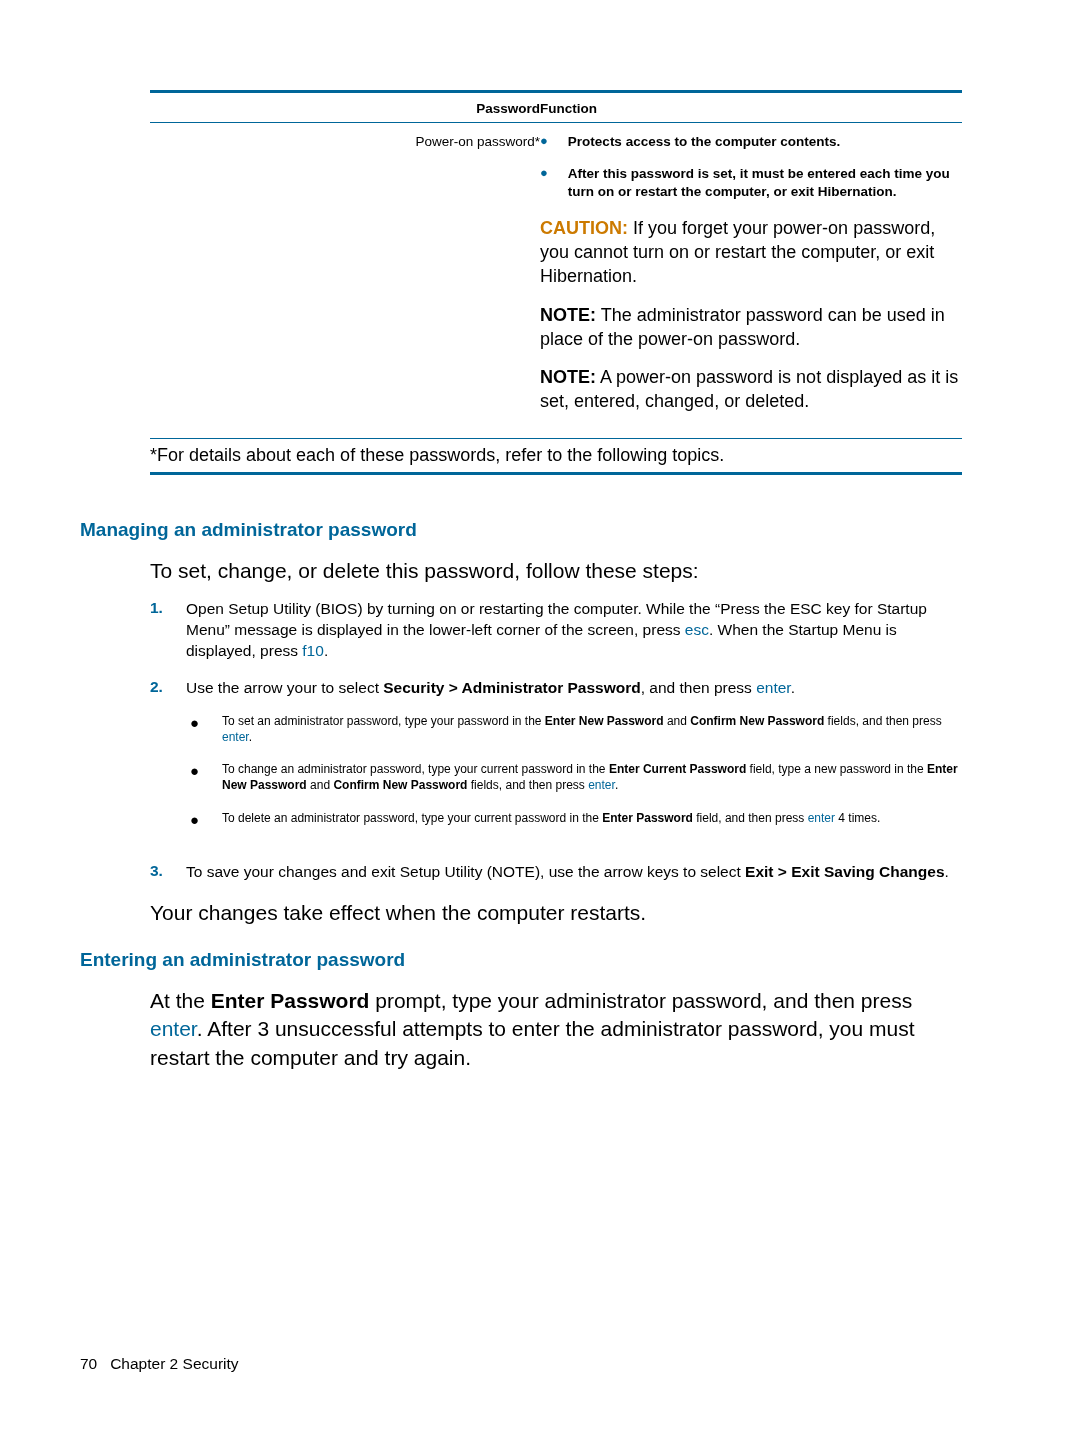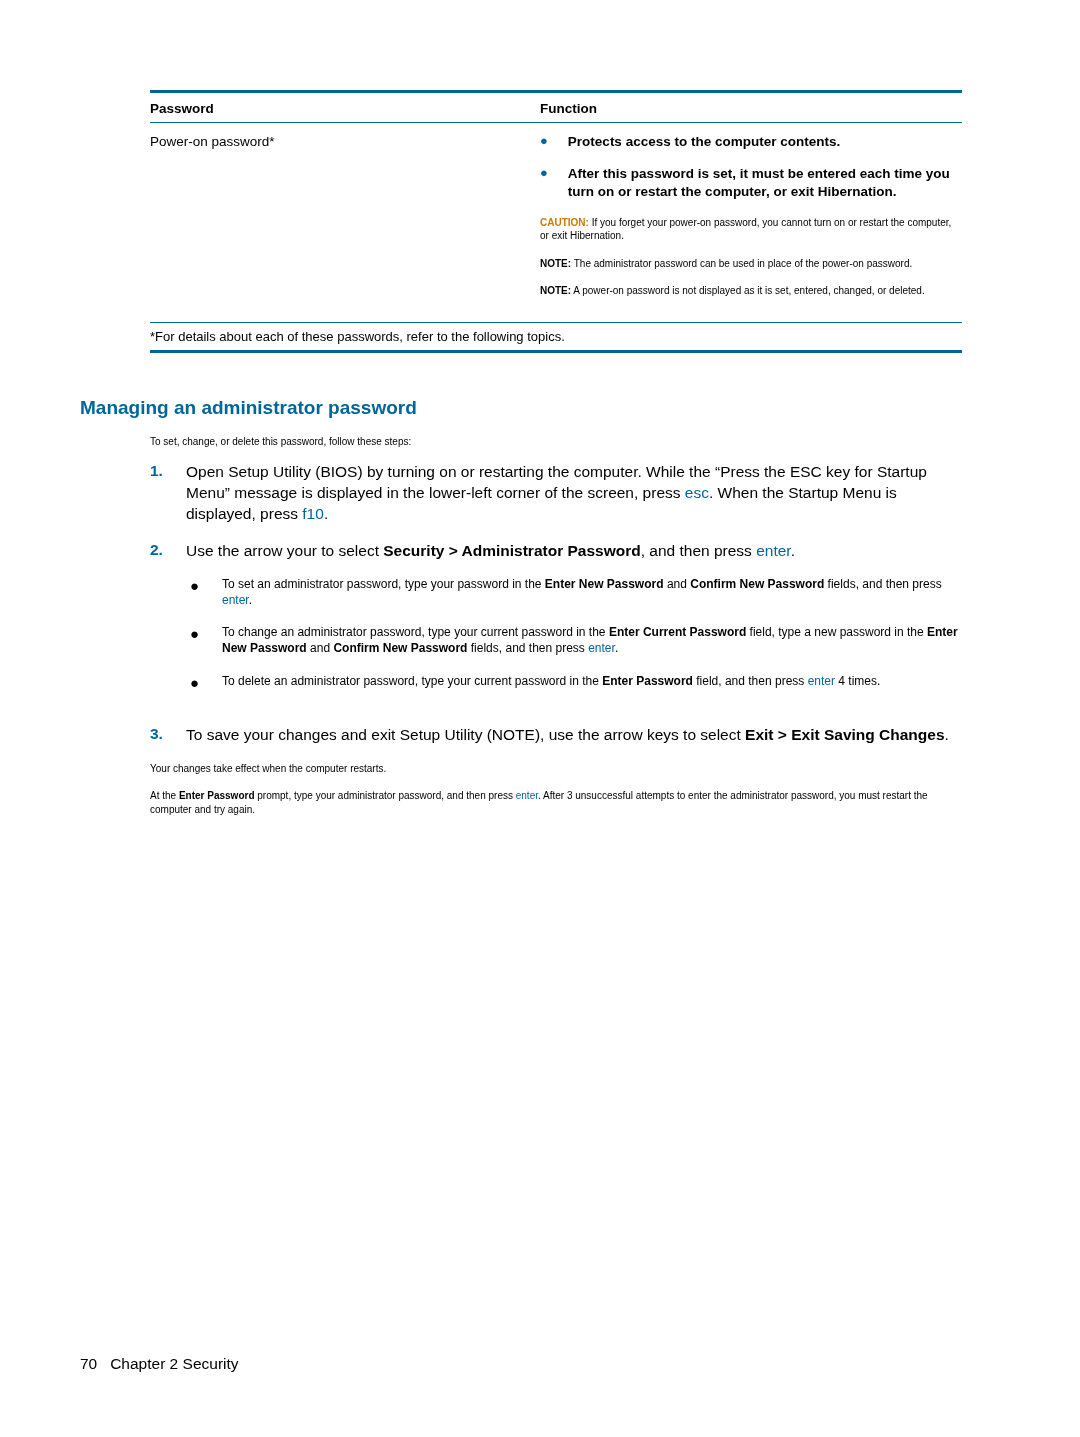--- a/index.html
+++ b/index.html
@@ -21,21 +21,21 @@
   .rule-thick { border-top: 3px solid #006699; margin: 0; }
   .rule-thin { border-top: 1px solid #006699; margin: 0; }
   .tbl-header-row {
     display: flex;
     padding: 8px 0 6px 0;
   }
   .th {
     font-size: 13.5px;
     font-weight: bold;
   }
-  .col-left { width: 390px; flex-shrink: 0; }
+  .col-left { width: 390px; flex-shrink: 0; text-align: right; }
   .col-right { flex: 1; }
   .tbl-body-row {
     display: flex;
     padding: 10px 0 8px 0;
   }
   .td {
     font-size: 13.5px;
     line-height: 1.35;
   }
   .bul-list { list-style: none; }
@@ -43,37 +43,37 @@
     display: flex;
     margin-bottom: 14px;
   }
   .bul-dot {
     color: #006699;
     font-size: 13px;
     padding-right: 20px;
     line-height: 1.3;
   }
   .bul-txt { flex: 1; font-size: 13.5px; line-height: 1.35; font-weight: bold; }
-  .callout { font-size: 10px; line-height: 1.35; margin-bottom: 14px; }
+  .callout { font-size: 18px; line-height: 1.35; margin-bottom: 14px; }
   .callout:last-child { margin-bottom: 16px; }
   .caution-label { color: #cc7a00; font-weight: bold; }
   .note-label { color: #000000; font-weight: bold; }
   .foot-row {
     padding: 6px 0 6px 0;
-    font-size: 13px;
+    font-size: 18px;
   }
   .h3 {
     color: #006699;
     font-size: 19px;
     font-weight: bold;
     margin-top: 44px;
     margin-bottom: 16px;
   }
   .body-p {
-    font-size: 10px;
+    font-size: 21px;
     line-height: 1.35;
     margin-left: 70px;
     margin-bottom: 14px;
   }
   .ol {
     list-style: none;
     margin-left: 70px;
   }
   .ol-item {
     display: flex;
@@ -201,20 +201,21 @@
     <li class="ol-item">
       <span class="ol-num">3.</span>
       <span class="ol-body">
         <span>To save your changes and exit Setup Utility (NOTE), use the arrow keys to select </span><b>Exit &gt; Exit Saving Changes</b><span>.</span>
       </span>
     </li>
   </ol>
 
   <p class="body-p">Your changes take effect when the computer restarts.</p>
 
+  <h3 class="h3" style="margin-top:22px">Entering an administrator password</h3>
   <p class="body-p">
     <span>At the </span><b>Enter Password</b><span> prompt, type your administrator password, and then press </span><span class="keycap">enter</span><span>. After 3 unsuccessful attempts to enter the administrator password, you must restart the computer and try again.</span>
   </p>
 
 </div>
 
 <div class="footer">
   <span>70</span>&nbsp;&nbsp;&nbsp;<span>Chapter 2   Security</span>
 </div>
 

